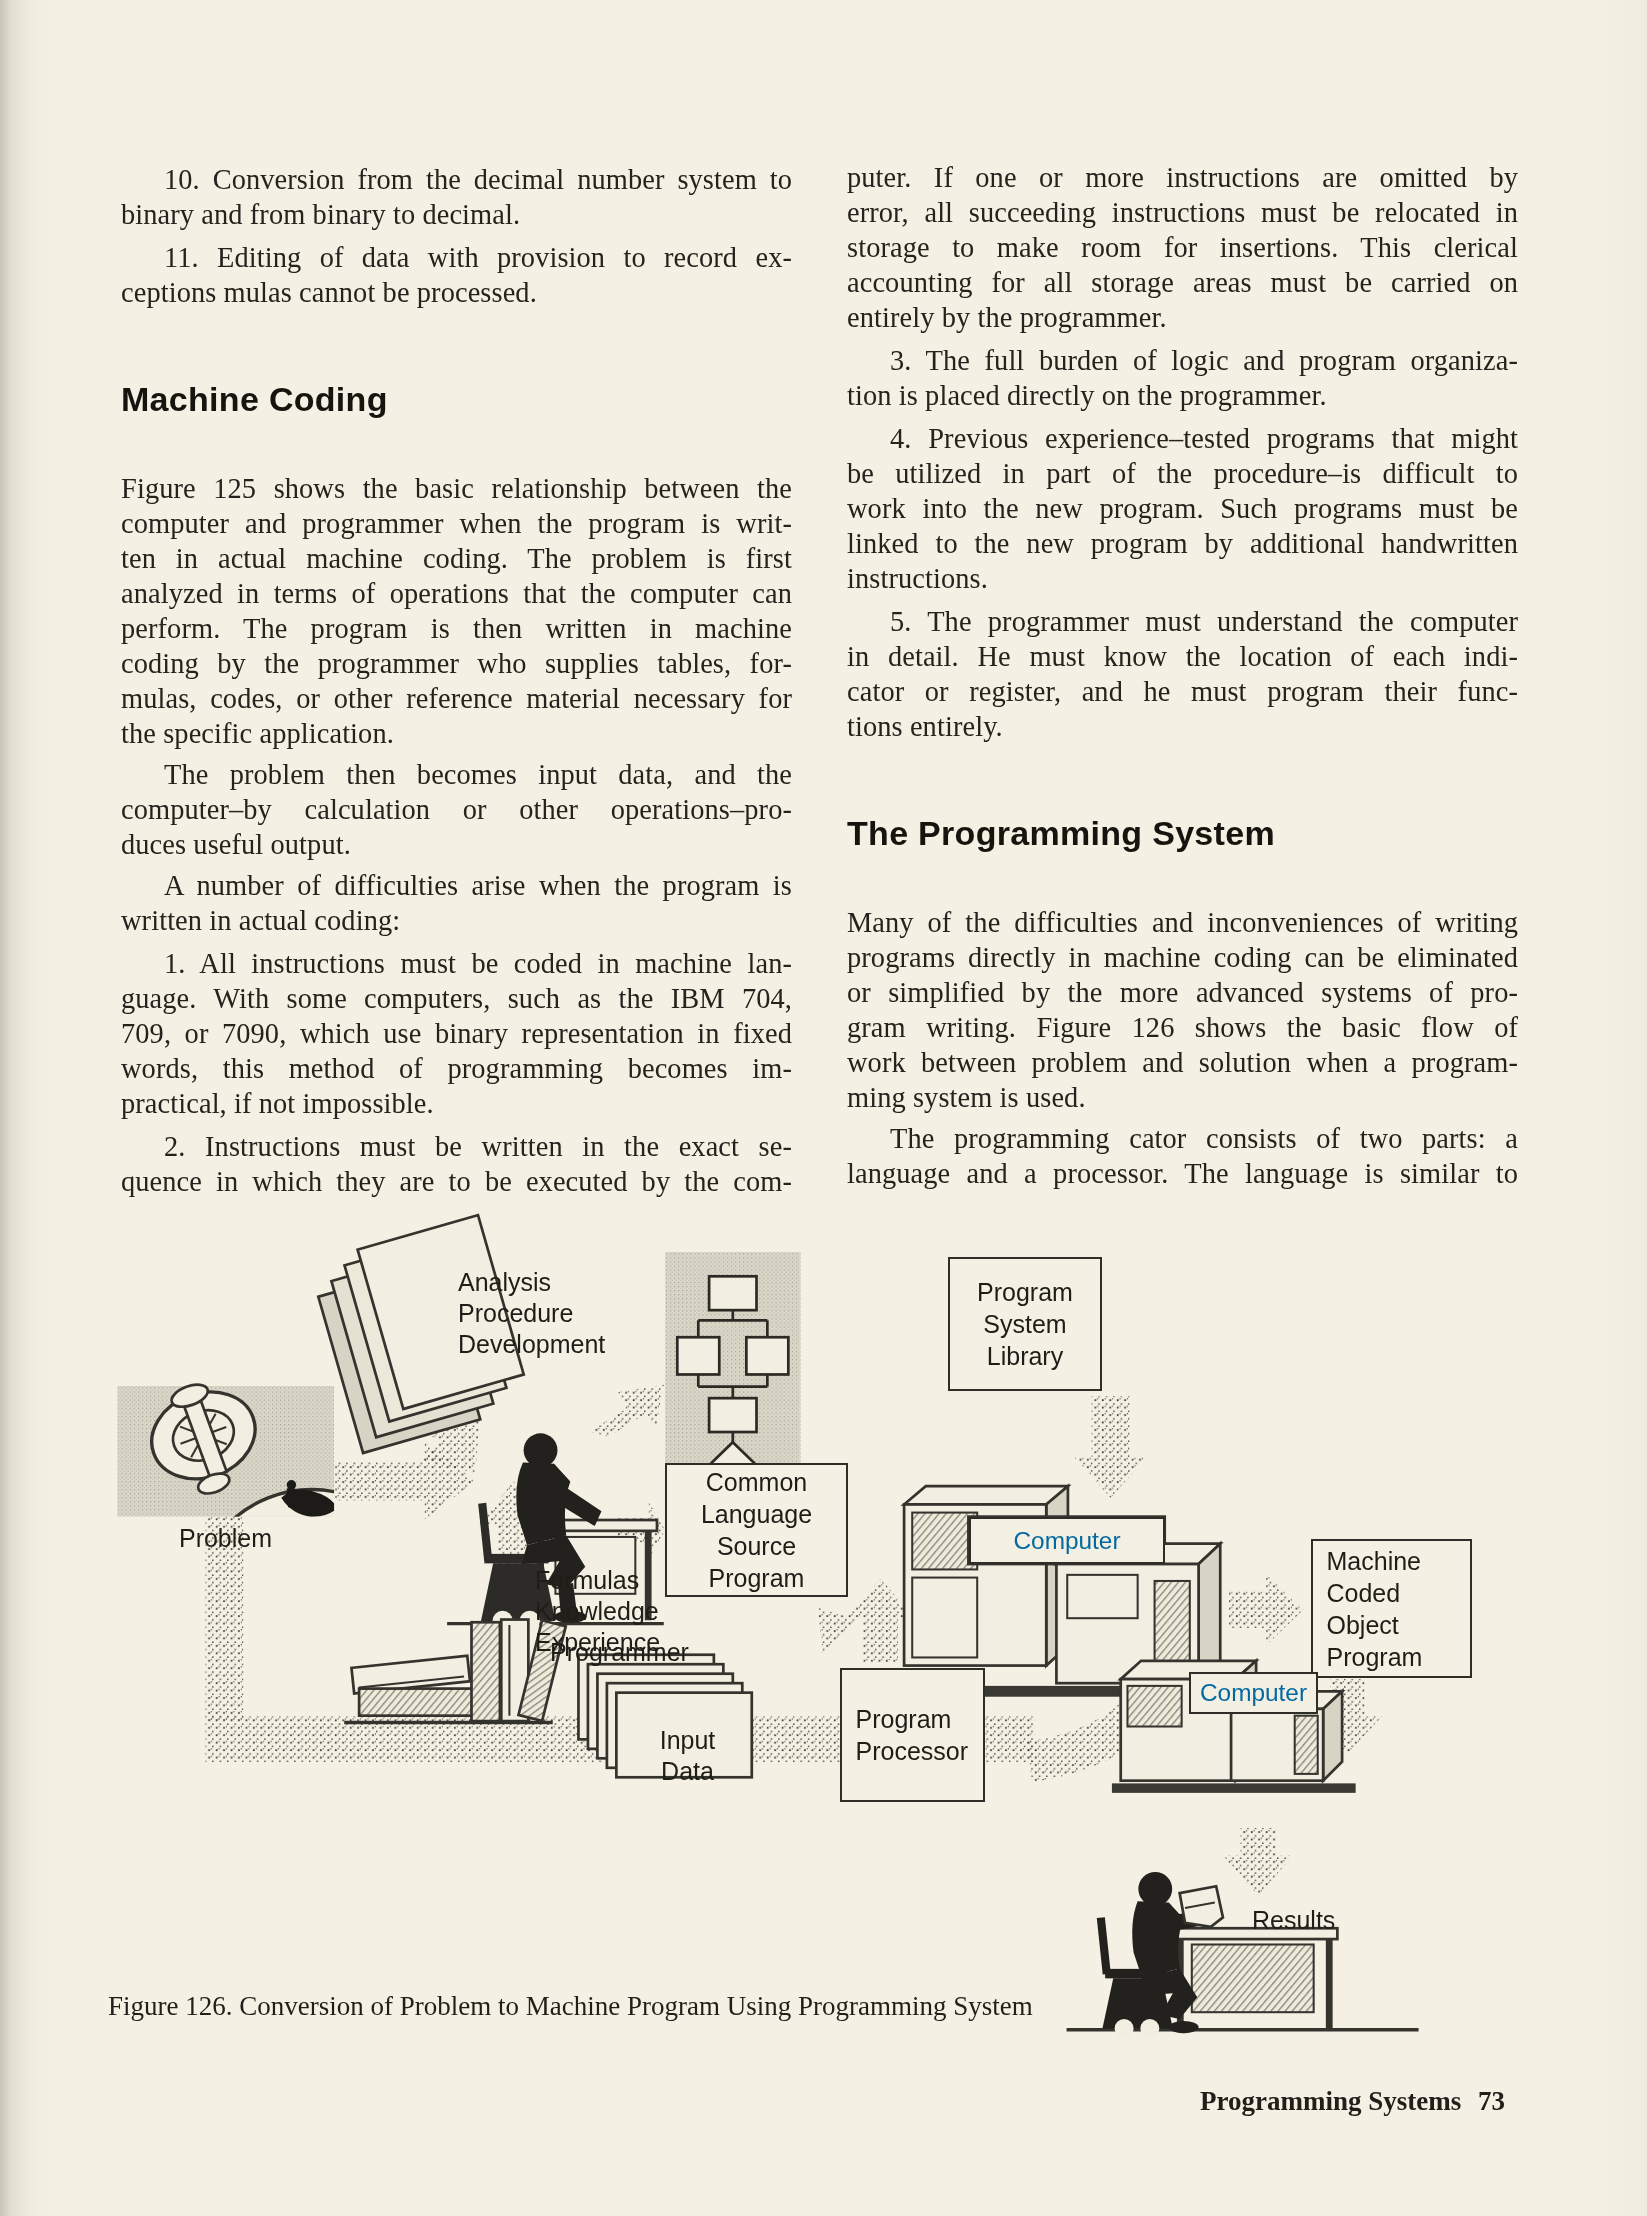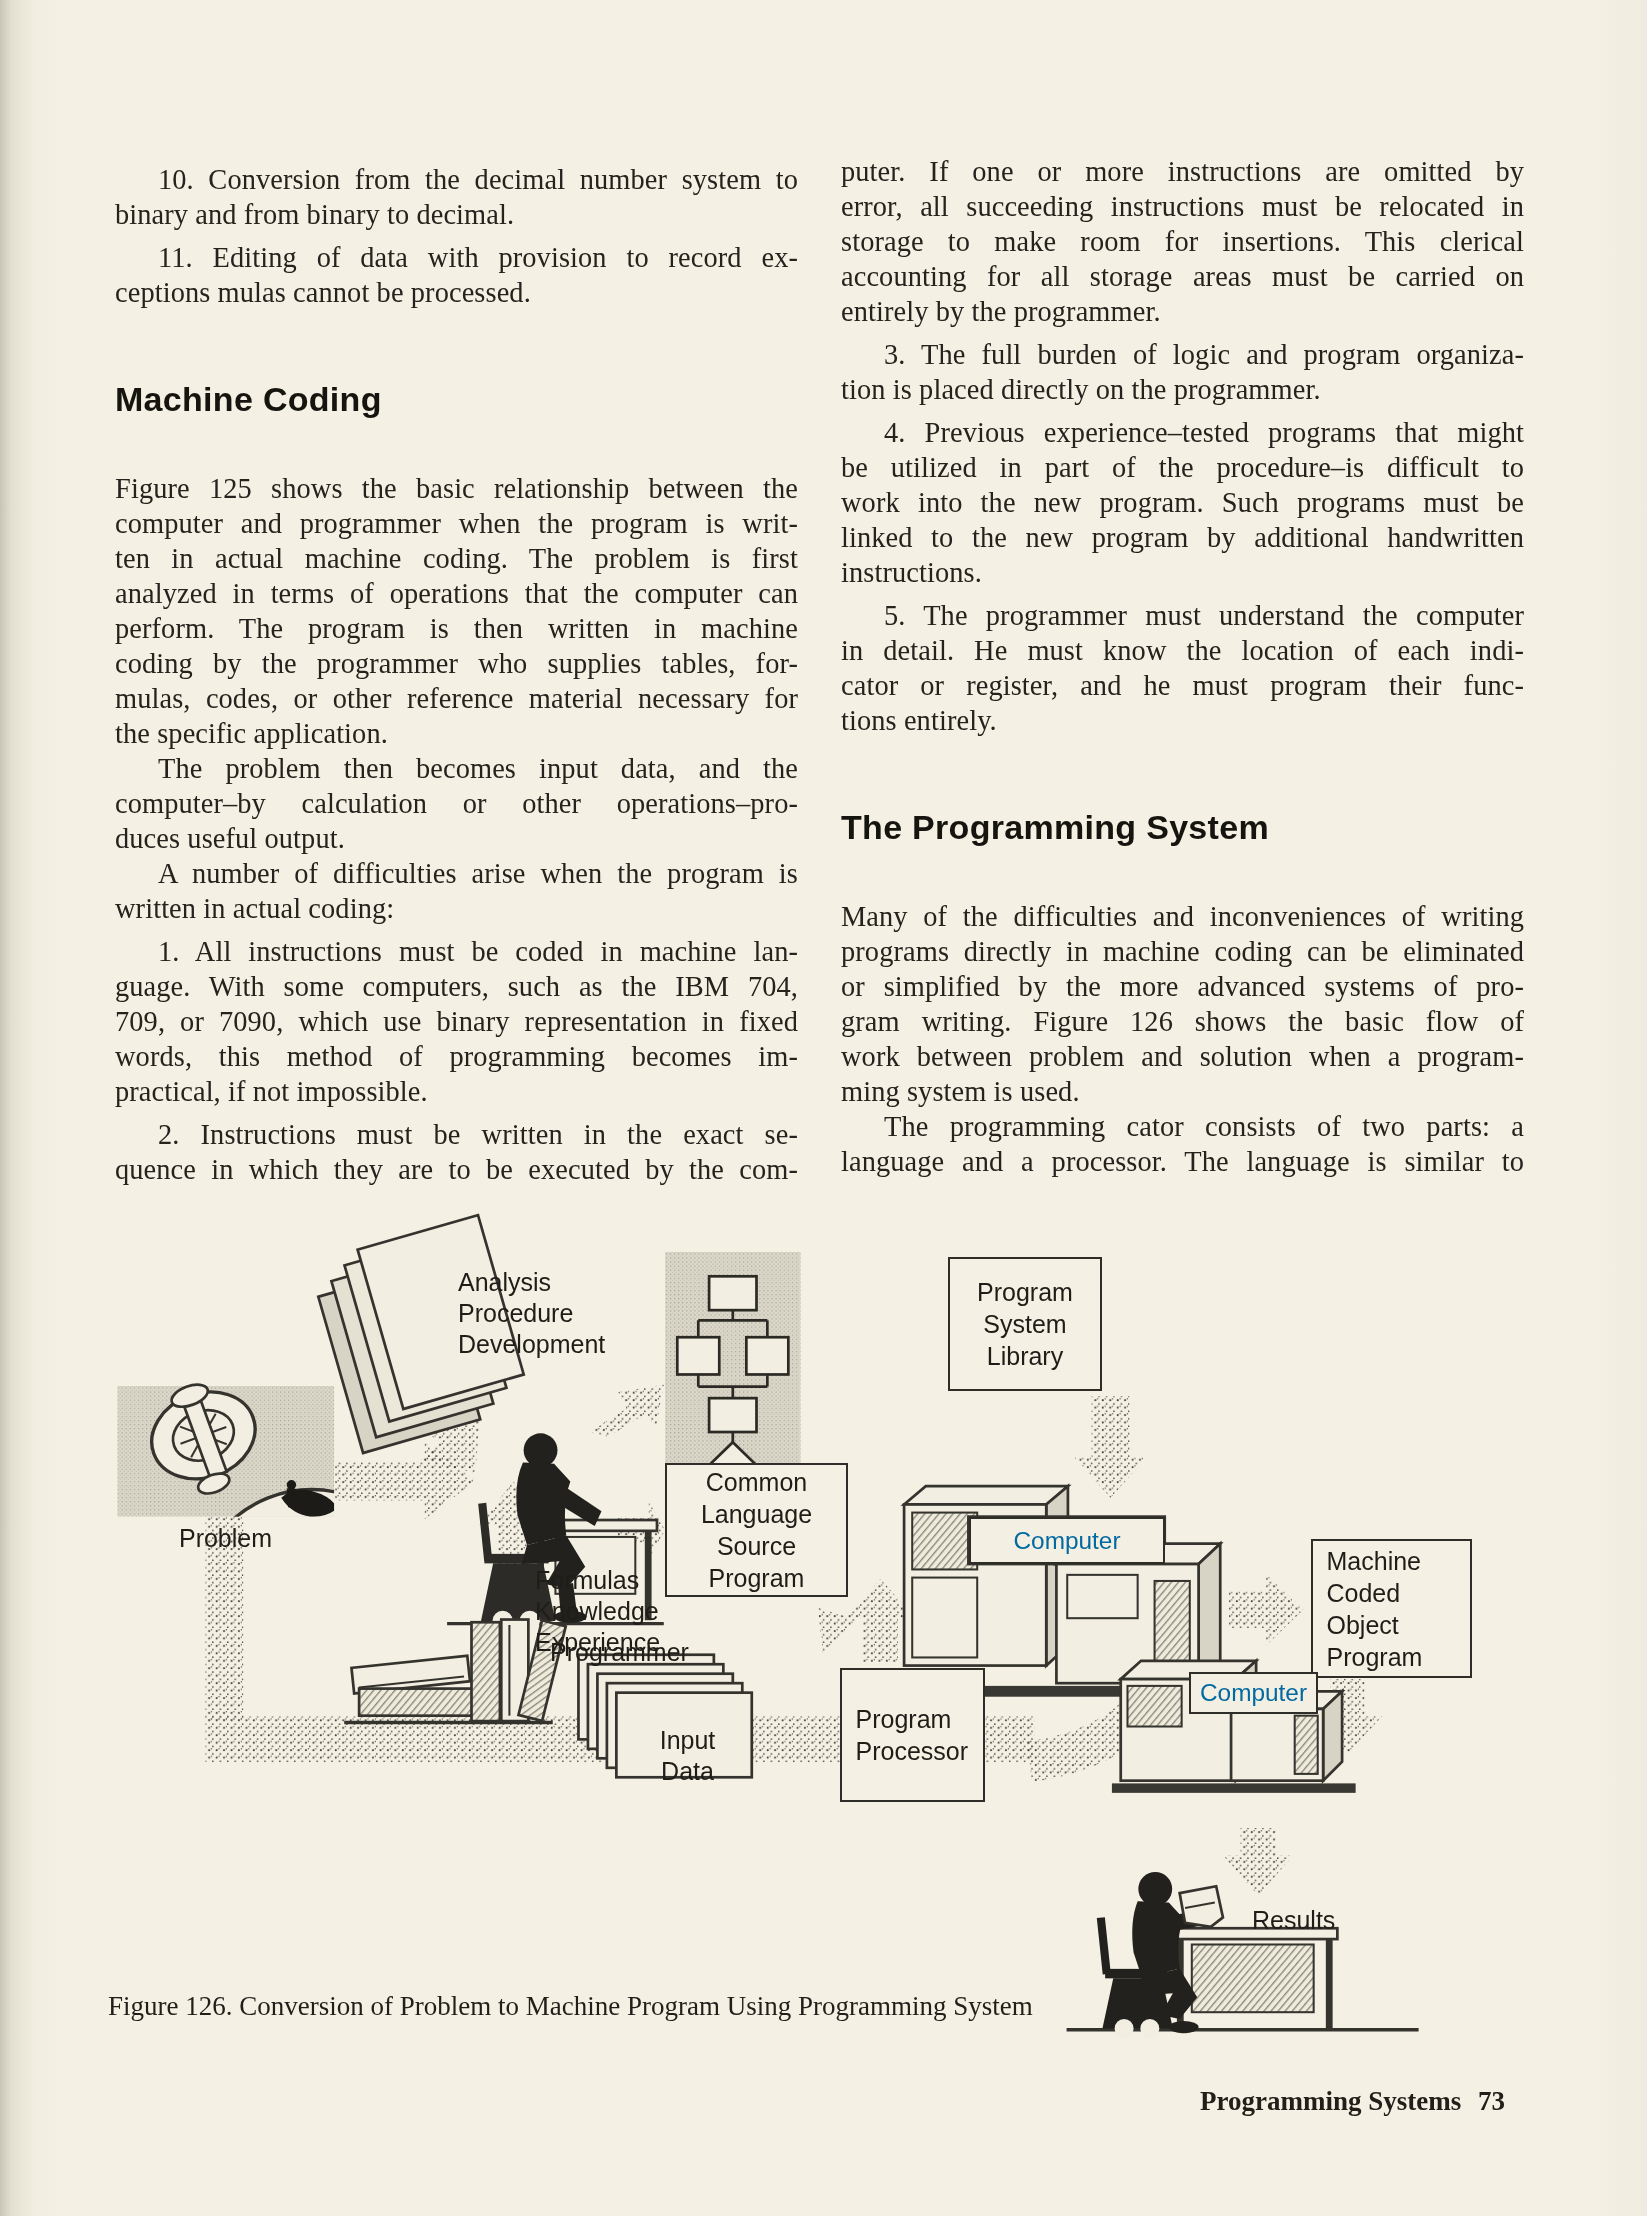--- a/index.html
+++ b/index.html
@@ -7,21 +7,21 @@
     position:relative;width:1647px;height:2216px;overflow:hidden;
     background:
       linear-gradient(90deg,#c9c5b6 0px,#e3dfd0 11px,#f1ede0 34px,#f4f0e3 61px,#f4f0e3 1599px,#efebde 1647px);
     font-family:"Liberation Serif","DejaVu Serif",serif;
     color:#26231e;
   }
   
   .col{position:absolute;top:154px;width:683px;}
   #col-left{left:115px;}
   #col-right{left:841px;}
-  .blk{margin:0;}
+  .blk{margin:6px;}
   .blk.item{margin-top:8.1px;}
   .tl{
     font-size:28.4px;line-height:35px;height:35px;
     text-align:justify;text-align-last:justify;
     letter-spacing:0.1px;color:#26231e;
   }
   .tl.ind{text-indent:43px;}
   .tl.fin{text-align-last:left;}
   .blk.heading{
     margin-top:69px;margin-bottom:51px;

